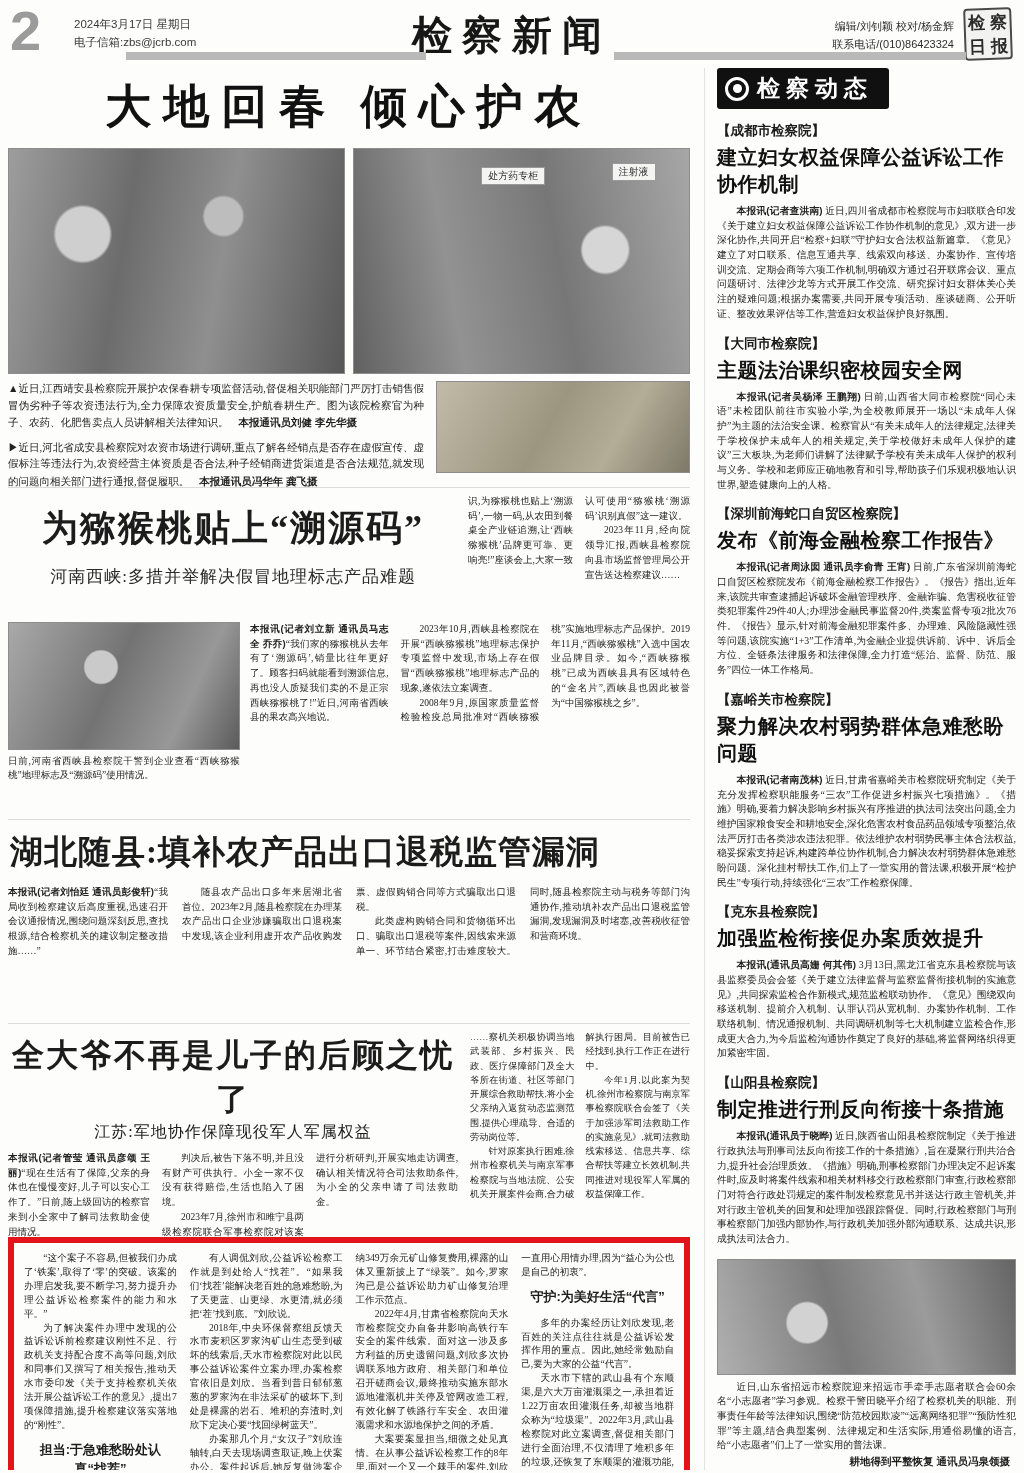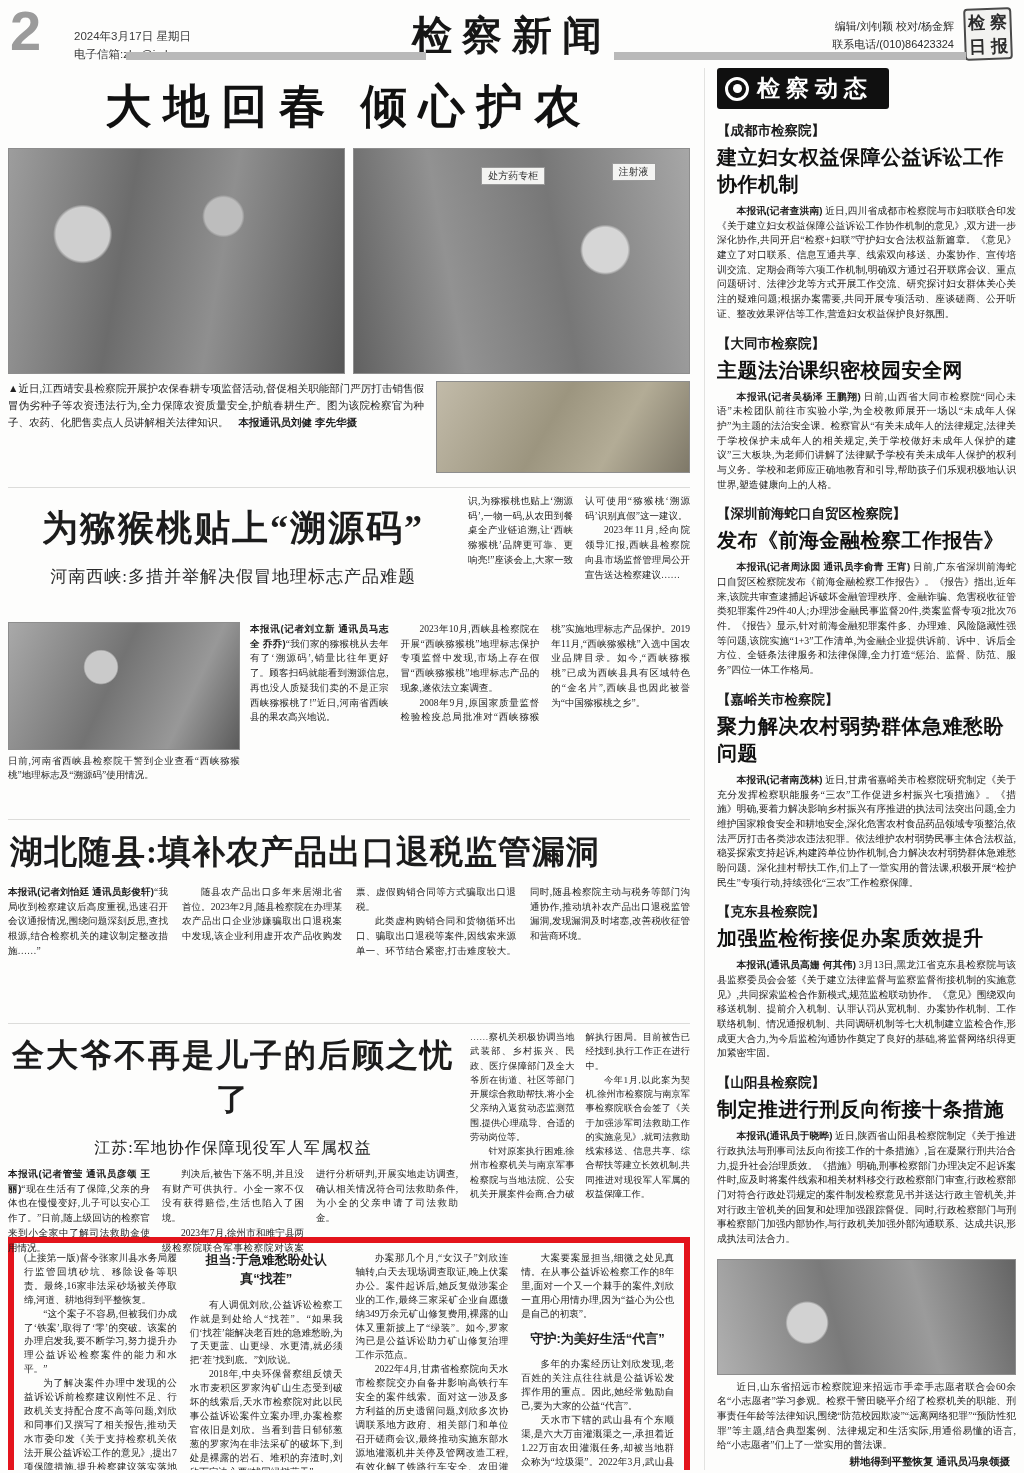--- a/index.html
+++ b/index.html
@@ -6,21 +6,21 @@
   html,body { background:#d8d8d8; }
   .page {
     width:1024px; height:1473px; margin:0 auto; background:#fdfdfc;
     font-family:"Liberation Serif", serif; color:#1c1c1c;
     padding:6px 8px 0 8px; overflow:hidden; position:relative;
   }
   
   .masthead { position:relative; height:56px; }
   .pagenum { position:absolute; left:2px; top:-2px; font-size:56px; line-height:0.95;
     font-weight:bold; color:#9b9b9b; font-family:"Liberation Sans",sans-serif; }
-  .dateblock { position:absolute; left:66px; top:22px; font-size:11.5px; color:#3a3a3a;
+  .dateblock { position:absolute; left:66px; top:10px; font-size:11.5px; color:#3a3a3a;
     line-height:1.55; font-family:"Liberation Sans",sans-serif; }
   .section-title { position:absolute; left:0; right:0; top:2px; text-align:center;
     font-size:40px; font-weight:900; letter-spacing:10px; color:#161616;
     font-family:"Liberation Sans",sans-serif; }
   .editorblock { position:absolute; right:62px; top:12px; font-size:11px; color:#2e2e2e;
     text-align:right; line-height:1.6; font-family:"Liberation Sans",sans-serif; }
   .seal { position:absolute; right:4px; top:2px; width:48px; height:52px;
     border:2px solid #4a4a4a; border-radius:4px; display:grid;
     grid-template-columns:1fr 1fr; place-items:center; font-weight:900; font-size:17px;
     color:#2b2b2b; background:#f2f2f0; transform:rotate(-2deg); }
@@ -81,21 +81,21 @@
   .kiwi-body { flex:1; column-count:3; column-gap:12px; height:192px; }
   .byline { font-weight:bold; font-family:"Liberation Sans",sans-serif; }
   
   .sui { margin-top:6px; height:198px; }
   .sui-title { font-size:33px; font-weight:900; letter-spacing:1px; margin:4px 0 10px 2px; }
   .sui-body { column-count:4; column-gap:14px; height:138px; }
   
   .quan { margin-top:6px; height:206px; display:flex; gap:12px; }
   .quan-left { width:66%; }
   .quan-title { text-align:center; font-size:32px; font-weight:900; letter-spacing:2px; padding-top:4px; }
-  .quan-sub { text-align:center; font-size:16px; margin:16px 0 8px 0; letter-spacing:1px; }
+  .quan-sub { text-align:center; font-size:16px; margin:0 0 8px 0; letter-spacing:1px; }
   .quan-body { column-count:3; column-gap:12px; height:118px; }
   .quan-right { flex:1; column-count:2; column-gap:11px; height:200px; font-size:9.2px; }
   .quan-right p { text-indent:2em; }
   .quan-right p.noindent { text-indent:0; }
   
   .redbox { margin-top:8px; border:6px solid #e3131b; height:278px; padding:8px 10px; overflow:hidden; }
   .red-cols { column-count:4; column-gap:13px; column-fill:auto; height:100%;
     font-size:9.6px; line-height:1.45; text-align:justify; color:#1d1d1d; }
   .red-cols p { text-indent:2em; }
   .red-cols p.noindent { text-indent:0; }
@@ -154,20 +154,21 @@
         <div class="ph ph-a"></div>
         <div class="ph ph-b">
           <span class="sign sign1">处方药专柜</span>
           <span class="sign sign2">注射液</span>
         </div>
       </div>
 
       <div class="caprow">
         <div class="caps">
           <p class="cap"><span>▲近日,江西靖安县检察院开展护农保春耕专项监督活动,督促相关职能部门严厉打击销售假冒伪劣种子等农资违法行为,全力保障农资质量安全,护航春耕生产。图为该院检察官为种子、农药、化肥售卖点人员讲解相关法律知识。</span><span class="credit">本报通讯员刘健 李先华摄</span></p>
+          <p class="cap"><span>▶近日,河北省成安县检察院对农资市场进行调研,重点了解各经销点是否存在虚假宣传、虚假标注等违法行为,农资经营主体资质是否合法,种子经销商进货渠道是否合法规范,就发现的问题向相关部门进行通报,督促履职。</span><span class="credit">本报通讯员冯华年 龚飞摄</span></p>
         </div>
         <div class="ph ph-c boxesph"></div>
       </div>
 
       <div class="art kiwi">
         <div class="kiwi-top">
           <div class="kiwi-head">
             <div class="kiwi-title">为猕猴桃贴上“溯源码”</div>
             <div class="kiwi-sub">河南西峡:多措并举解决假冒地理标志产品难题</div>
           </div>
@@ -210,21 +211,20 @@
         </div>
         <div class="quan-right colsbody">
           <p class="noindent">……察机关积极协调当地武装部、乡村振兴、民政、医疗保障部门及全大爷所在街道、社区等部门开展综合救助帮扶,将小全父亲纳入返贫动态监测范围,提供心理疏导、合适的劳动岗位等。</p>
           <p>针对原案执行困难,徐州市检察机关与南京军事检察院与当地法院、公安机关开展案件会商,合力破解执行困局。目前被告已经找到,执行工作正在进行中。</p>
           <p>今年1月,以此案为契机,徐州市检察院与南京军事检察院联合会签了《关于加强涉军司法救助工作的实施意见》,就司法救助线索移送、信息共享、综合帮扶等建立长效机制,共同推进对现役军人军属的权益保障工作。</p>
         </div>
       </div>
 
       <div class="redbox">
         <div class="red-cols">
-          <p class="noindent">(上接第一版)督令张家川县水务局履行监管回填砂坑、移除设备等职责。最终,16家非法采砂场被关停取缔,河道、耕地得到平整恢复。</p>
           <p>“这个案子不容易,但被我们办成了‘铁案’,取得了‘零’的突破。该案的办理启发我,要不断学习,努力提升办理公益诉讼检察案件的能力和水平。”</p>
           <p>为了解决案件办理中发现的公益诉讼诉前检察建议刚性不足、行政机关支持配合度不高等问题,刘欣和同事们又撰写了相关报告,推动天水市委印发《关于支持检察机关依法开展公益诉讼工作的意见》,提出7项保障措施,提升检察建议落实落地的“刚性”。</p>
           <div class="red-sub">担当:于急难愁盼处认真“找茬”</div>
           <p>有人调侃刘欣,公益诉讼检察工作就是到处给人“找茬”。“如果我们‘找茬’能解决老百姓的急难愁盼,为了天更蓝、山更绿、水更清,就必须把‘茬’找到底。”刘欣说。</p>
           <p>2018年,中央环保督察组反馈天水市麦积区罗家沟矿山生态受到破坏的线索后,天水市检察院对此以民事公益诉讼案件立案办理,办案检察官依旧是刘欣。当看到昔日郁郁葱葱的罗家沟在非法采矿的破坏下,到处是裸露的岩石、堆积的弃渣时,刘欣下定决心要“找回绿树蓝天”。</p>
           <p>办案那几个月,“女汉子”刘欣连轴转,白天去现场调查取证,晚上伏案办公。案件起诉后,她反复做涉案企业的工作,最终三家采矿企业自愿缴纳349万余元矿山修复费用,裸露的山体又重新披上了“绿装”。如今,罗家沟已是公益诉讼助力矿山修复治理工作示范点。</p>
           <p>2022年4月,甘肃省检察院向天水市检察院交办自备井影响高铁行车安全的案件线索。面对这一涉及多方利益的历史遗留问题,刘欣多次协调联系地方政府、相关部门和单位召开磋商会议,最终推动实施东部水源地灌溉机井关停及管网改造工程,有效化解了铁路行车安全、农田灌溉需求和水源地保护之间的矛盾。</p>
           <p>大案要案显担当,细微之处见真情。在从事公益诉讼检察工作的8年里,面对一个又一个棘手的案件,刘欣一直用心用情办理,因为“益心为公也是自己的初衷”。</p>
           <div class="red-sub">守护:为美好生活“代言”</div>
           <p>多年的办案经历让刘欣发现,老百姓的关注点往往就是公益诉讼发挥作用的重点。因此,她经常勉励自己,要为大家的公益“代言”。</p>

